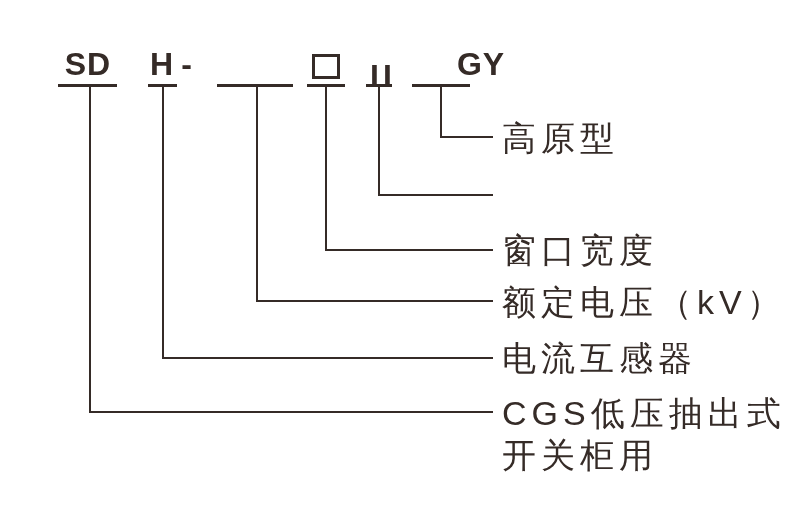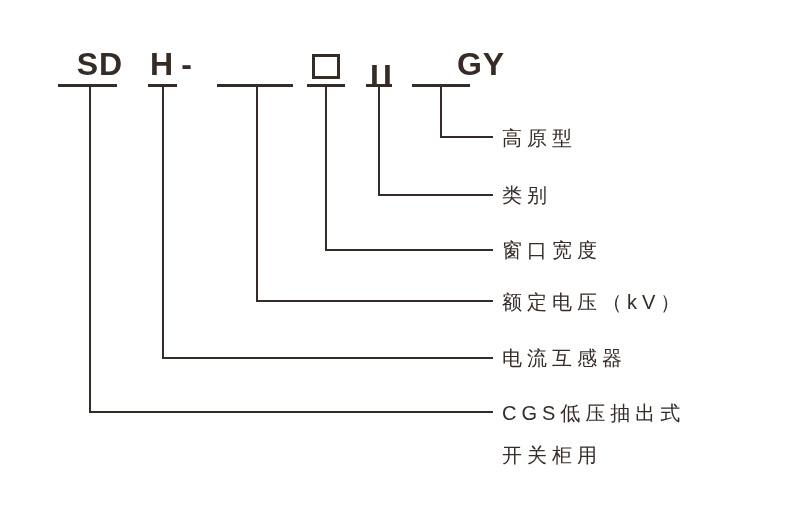--- a/index.html
+++ b/index.html
@@ -10,21 +10,21 @@
     overflow:hidden;
     font-family:"Liberation Sans","DejaVu Sans",sans-serif;
     color:#352b27;
   }
   
   .code{
     position:absolute;top:47px;height:34px;line-height:34px;
     font-size:32px;font-weight:600;text-align:center;
     letter-spacing:1px;white-space:nowrap;
   }
-  .seg-sd{left:58px;width:60px;margin-left:12px;}
+  .seg-sd{left:58px;width:60px;}
   .seg-h{left:146px;width:32px;}
   .seg-sep{left:178px;width:18px;}
   .seg-066{left:217px;width:76px;}
   .seg-ii{left:366px;width:26px;letter-spacing:4px;text-indent:4px;margin-top:12px;}
   .seg-gy{left:412px;width:58px;margin-left:40px;}
   
   .ph-box{
     position:absolute;left:312px;top:54px;width:22px;height:19px;
     border:3px solid #352b27;background:#ffffff;
   }
@@ -41,21 +41,21 @@
   .hline{position:absolute;height:2px;background:#352b27;}
   .v-sd{left:89px;height:326px;}   .h-sd{left:89px;top:411px;width:404px;}
   .v-h{left:162px;height:272px;}   .h-h{left:162px;top:357px;width:331px;}
   .v-066{left:256px;height:215px;} .h-066{left:256px;top:300px;width:237px;}
   .v-box{left:325px;height:164px;} .h-box{left:325px;top:249px;width:168px;}
   .v-ii{left:378px;height:109px;}  .h-ii{left:378px;top:194px;width:115px;}
   .v-gy{left:440px;height:51px;}   .h-gy{left:440px;top:136px;width:53px;}
   
   .label{
     position:absolute;left:502px;height:30px;line-height:30px;
-    font-size:20px;letter-spacing:5px;white-space:nowrap;
+    font-size:34px;letter-spacing:5px;white-space:nowrap;
     color:#352b27;
   }
   .l-gy{top:123px;}
   .l-ii{top:180px;}
   .l-box{top:235px;}
   .l-066{top:287px;}
   .l-h{top:343px;}
   .l-sd1{top:398px;}
   .l-sd2{top:440px;}
 </style>
@@ -85,20 +85,19 @@
   <div class="vline v-box"></div>
   <div class="hline h-box"></div>
   <div class="vline v-066"></div>
   <div class="hline h-066"></div>
   <div class="vline v-h"></div>
   <div class="hline h-h"></div>
   <div class="vline v-sd"></div>
   <div class="hline h-sd"></div>
 
   <div class="label l-gy">高原型</div>
-  <div class="label l-ii">类别</div>
   <div class="label l-box">窗口宽度</div>
   <div class="label l-066">额定电压（kV）</div>
   <div class="label l-h">电流互感器</div>
   <div class="label l-sd1">CGS低压抽出式</div>
   <div class="label l-sd2">开关柜用</div>
 
 </div>
 
 </body></html>

